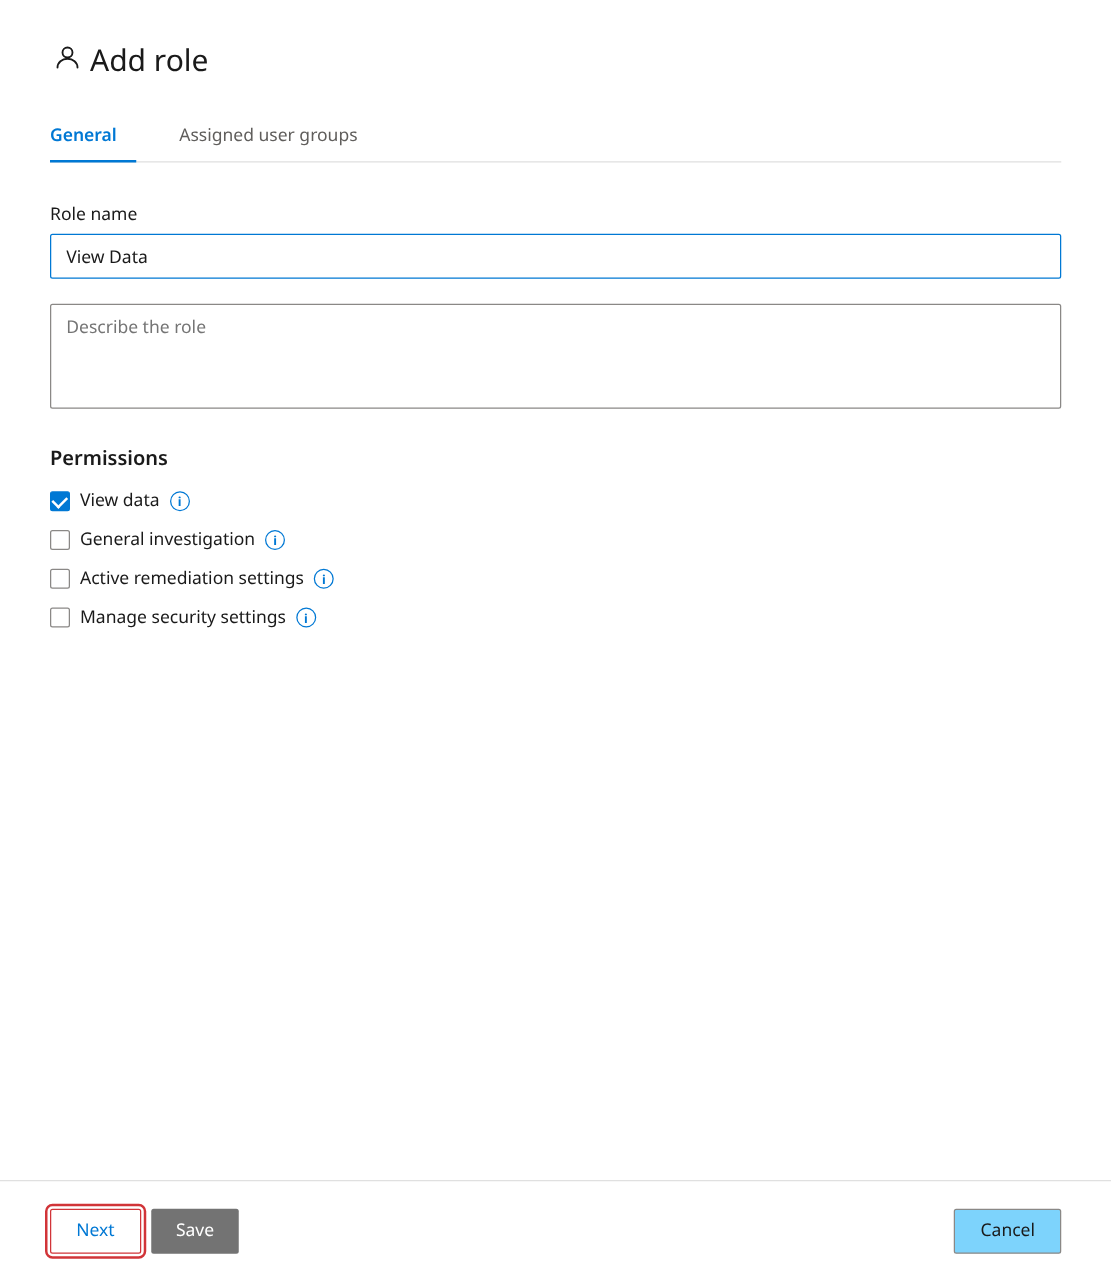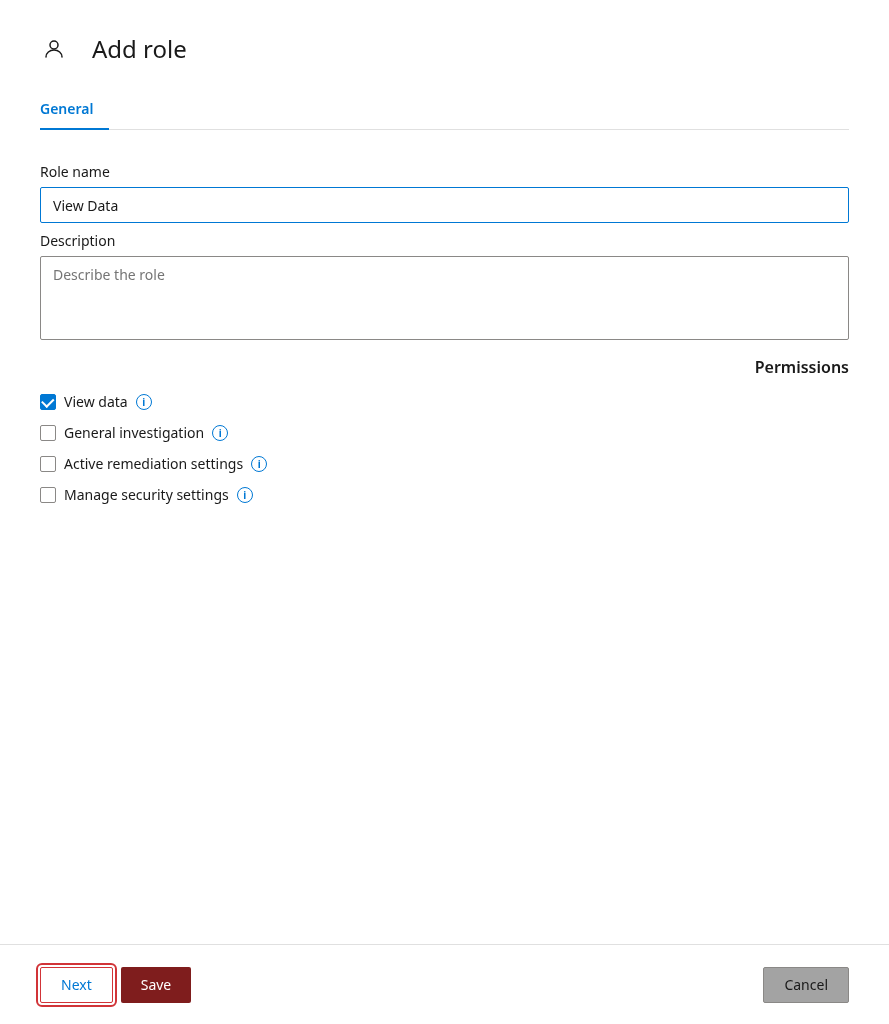--- a/index.html
+++ b/index.html
@@ -18,22 +18,22 @@
       position: relative;
     }
 
     .page-container {
       padding: 32px 40px 40px 40px;
       max-width: 889px;
     }
 
     .page-header {
       display: flex;
-      align-items: center;
-      gap: 24px;
+      align-items: flex-start;
+      gap: 4px;
       margin-bottom: 24px;
     }
 
     .page-header-icon {
       width: 28px;
       height: 28px;
       display: flex;
       align-items: center;
       justify-content: center;
       color: #1a1a1a;
@@ -68,21 +68,21 @@
       font-weight: 600;
     }
 
     .tab:first-child {
       padding-left: 0;
     }
 
     .form-section {
       display: flex;
       flex-direction: column;
-      gap: 8px;
+      gap: 20px;
       max-width: 840px;
     }
 
     .field-group {
       display: flex;
       flex-direction: column;
       gap: 6px;
     }
 
     .field-label {
@@ -109,21 +109,20 @@
       border-radius: 2px;
       font-size: 14px;
       color: #a19f9d;
       outline: none;
       resize: none;
       height: 84px;
     }
 
     .permissions-section {
       margin-top: 8px;
-      text-align: right;
     }
 
     .permissions-title {
       font-size: 16px;
       font-weight: 600;
       color: #1a1a1a;
       margin-bottom: 14px;
     }
 
     .permission-item {
@@ -213,33 +212,33 @@
       border-radius: 2px;
       font-weight: 400;
       outline: 2px solid #d13438;
       outline-offset: 2px;
     }
 
     .btn-save {
       height: 36px;
       padding: 0 20px;
       border: none;
-      background: #7f1d1d;
+      background: #737373;
       color: #fff;
       font-size: 14px;
       cursor: pointer;
       border-radius: 2px;
       font-weight: 400;
     }
 
     .btn-cancel {
       height: 36px;
       padding: 0 20px;
       border: 1px solid #8a8886;
-      background: #a3a3a3;
+      background: #7dd3fc;
       color: #1a1a1a;
       font-size: 14px;
       cursor: pointer;
       border-radius: 2px;
       font-weight: 400;
       margin-left: auto;
     }
   </style>
 </head>
 <body>
@@ -251,31 +250,31 @@
       <svg width="24" height="24" viewBox="0 0 24 24" fill="none" xmlns="http://www.w3.org/2000/svg">
         <circle cx="12" cy="8" r="4" stroke="#1a1a1a" stroke-width="1.5" fill="none"></circle>
         <path d="M4 20c0-4 3.6-7 8-7s8 3 8 7" stroke="#1a1a1a" stroke-width="1.5" fill="none" stroke-linecap="round"></path>
       </svg>
     </div>
     <h1 class="page-title">Add role</h1>
   </div>
 
   <div class="tabs-container">
     <div class="tab active">General</div>
+    <div class="tab">Assigned user groups</div>
   </div>
 
   <div class="form-section">
 
     <div class="field-group">
       <label class="field-label">Role name</label>
       <input type="text" class="text-input" value="View Data" style="">
     </div>
 
     <div class="field-group">
-      <label class="field-label">Description</label>
       <textarea class="textarea-input" placeholder="Describe the role" style=""></textarea>
     </div>
 
     <div class="permissions-section">
       <div class="permissions-title">Permissions</div>
 
       <div class="permission-item">
         <div class="checkbox-wrapper">
           <div class="checkbox checked"></div>
           <span class="permission-label">View data</span>

